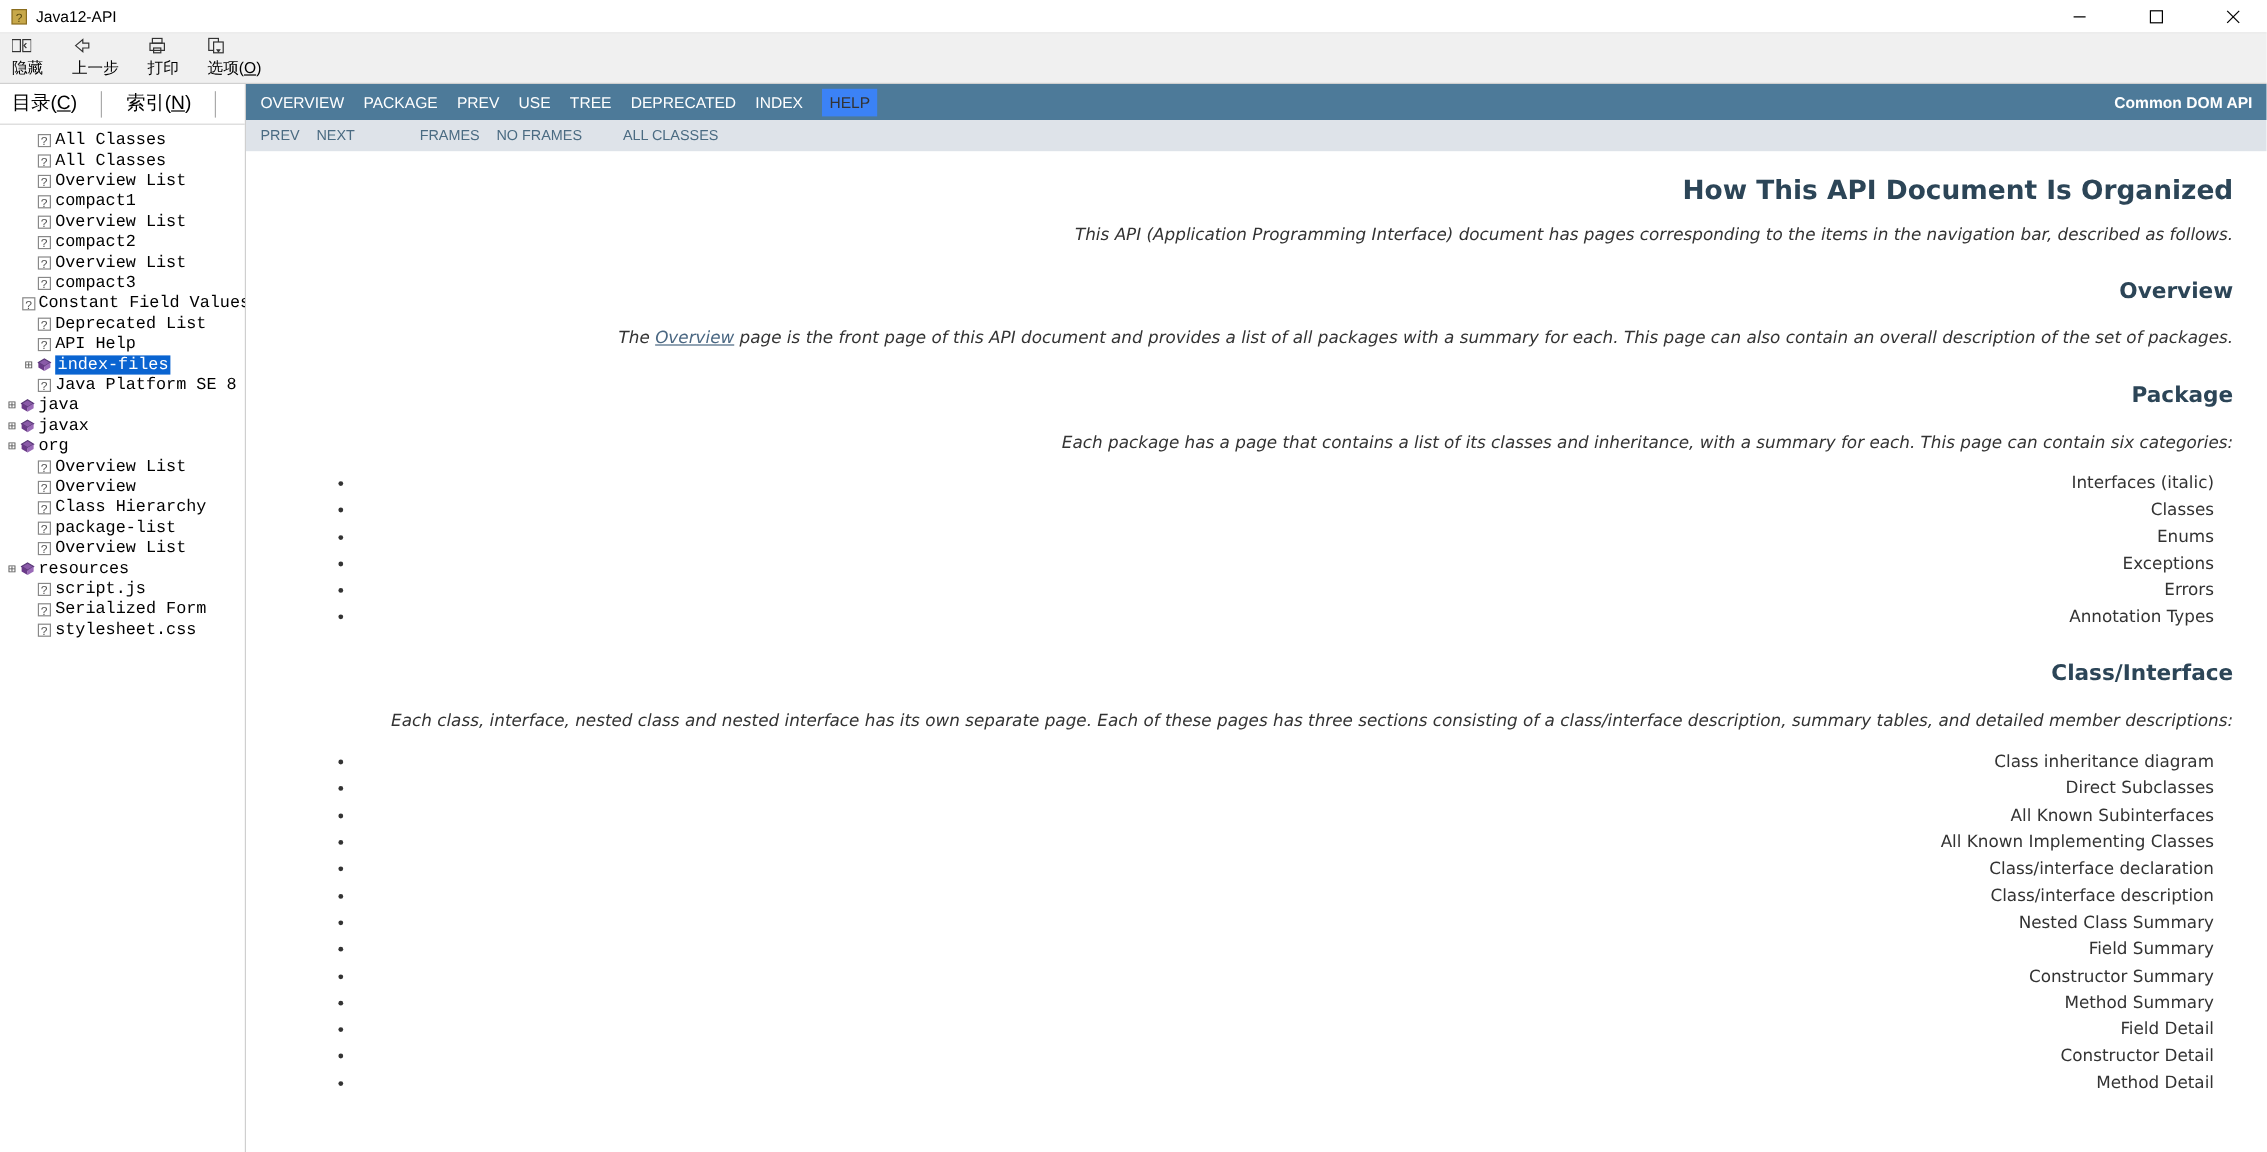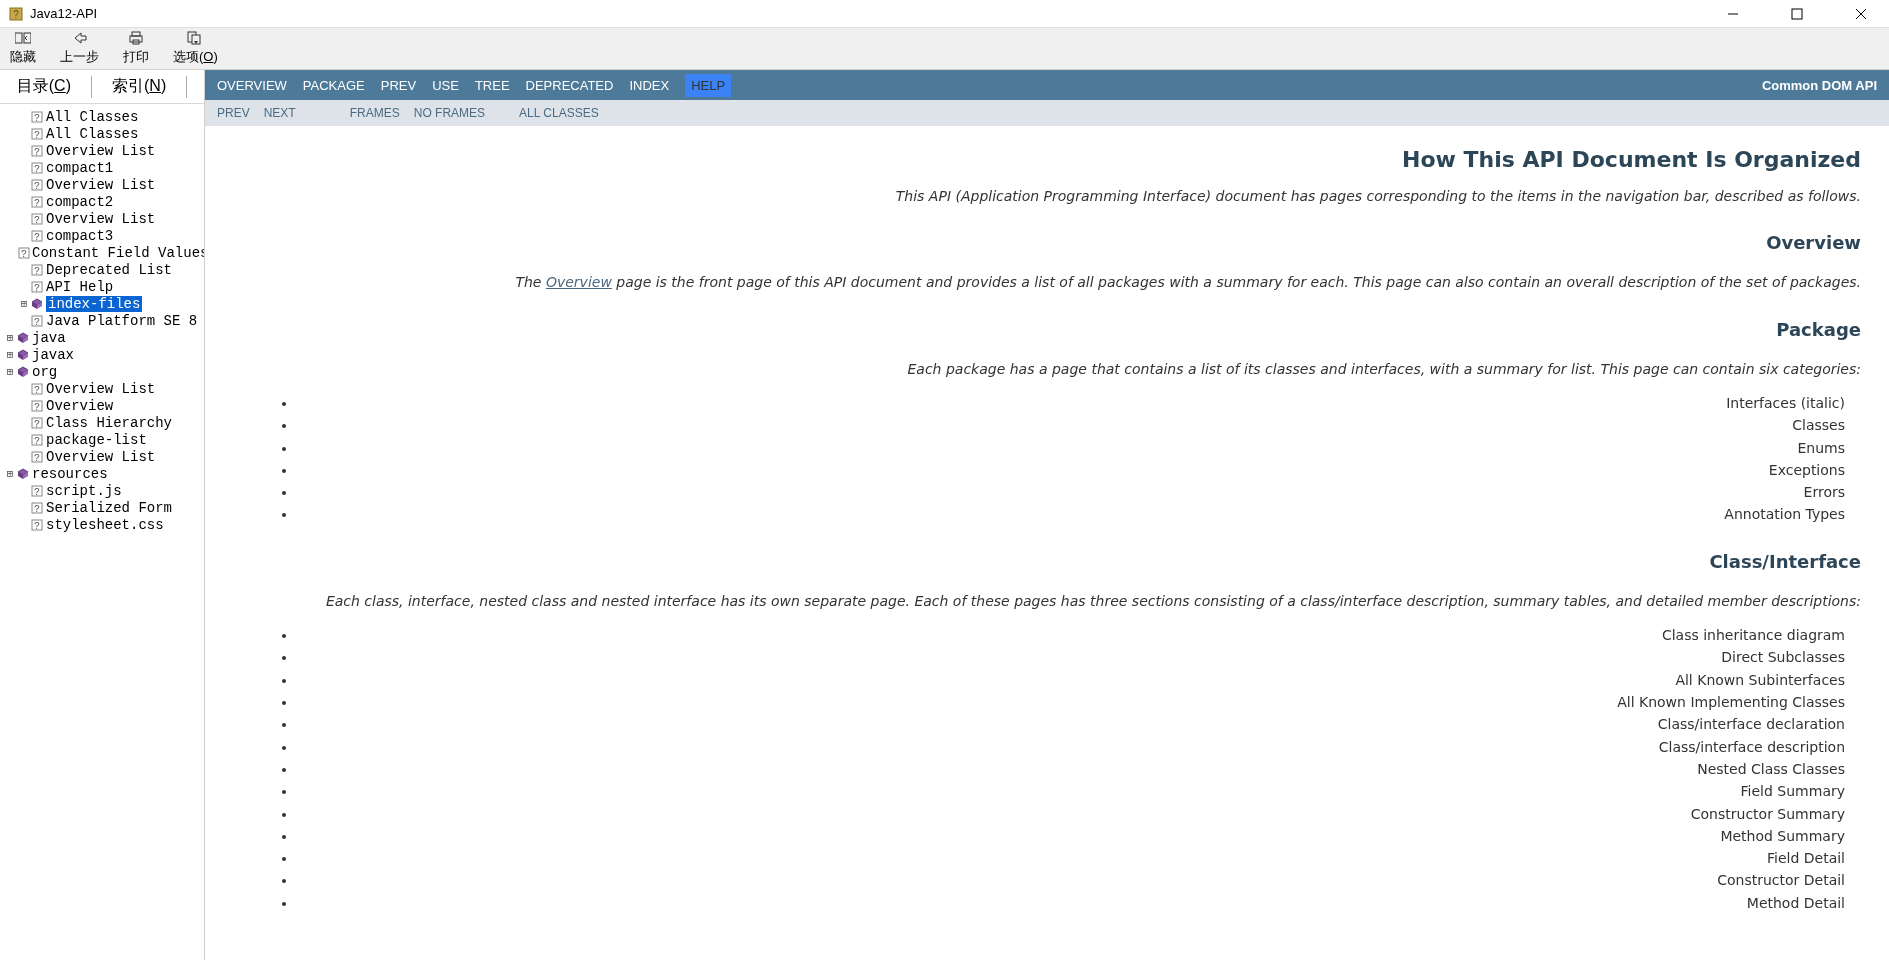--- a/index.html
+++ b/index.html
@@ -4,25 +4,25 @@
 <style>
   * { box-sizing: border-box; margin: 0; padding: 0; }
   body { font-family: "Segoe UI", Tahoma, sans-serif; font-size: 13px; overflow: hidden; background: #fff; }
   .window { width: 1889px; height: 960px; display: flex; flex-direction: column; }
   .titlebar { height: 28px; background: #fff; display: flex; align-items: center; padding: 0 8px; border-bottom: 1px solid #e0e0e0;}
   .titlebar-icon { width: 16px; height: 16px; margin-right: 6px; }
   .titlebar-title { font-size: 13px; flex: 1; }
   .win-controls { display: flex; gap: 24px; align-items: center; }
   .win-btn { width: 40px; height: 24px; display: flex; align-items: center; justify-content: center; font-size: 13px; cursor: default;}
   .toolbar { height: 42px; background: #f0f0f0; border-bottom: 1px solid #d0d0d0; display: flex; align-items: center; padding: 0 10px; gap: 24px;}
-  .toolbar-item { display: flex; flex-direction: column; align-items: center; font-size: 13px; gap:1px; cursor: default;}
+  .toolbar-item { display: flex; flex-direction: column; align-items: flex-start; font-size: 13px; gap:1px; cursor: default;}
   .toolbar-item .ticon { font-size: 14px; line-height: 1;}
   .main-area { flex: 1; display: flex; min-height: 0;}
   .sidebar { width: 205px; border-right: 1px solid #cfcfcf; display: flex; flex-direction: column; }
-  .side-tabs { display: flex; align-items: center; padding: 4px 6px; border-bottom: 1px solid #d8d8d8; gap:12px; font-size:16px;justify-content:center;}
+  .side-tabs { display: flex; align-items: center; padding: 4px 6px; border-bottom: 1px solid #d8d8d8; gap:12px; font-size:16px;}
   .side-tab { padding: 2px 4px; cursor: default;}
   .side-tab.inactive { color: #000; }
   .side-sep { border-left: 1px solid #aaa; height: 22px; margin: 0 4px;}
   .tree { flex:1; overflow:auto; padding: 4px 0 4px 4px; font-family: "Consolas","Courier New",monospace; font-size: 14px;}
   .tree-row { display:flex; align-items:center; height:17px; white-space: nowrap; cursor:default;}
   .expander { width:12px; display:inline-flex; justify-content:center; color:#555; font-size:11px;}
   .node-icon { width:14px; height:14px; margin-right:2px; display:inline-flex; align-items:center; justify-content:center; font-size:12px;}
   .qicon { color:#5a5a5a; }
   .picon { color:#7a3aa5; }
   .tree-label {}
@@ -408,40 +408,40 @@
       <div class="doc-body">
         <h1>How This API Document Is Organized</h1>
         <p>This API (Application Programming Interface) document has pages corresponding to the items in the navigation bar, described as follows.</p>
 
         <h2>Overview</h2>
         <p>
           <span>The </span><a class="link" href="#">Overview</a><span> page is the front page of this API document and provides a list of all packages with a summary for each. This page can also contain an overall description of the set of packages.</span>
         </p>
 
         <h2>Package</h2>
-        <p>Each package has a page that contains a list of its classes and interfaces, with a summary for list. This page can contain six categories:</p>
+        <p>Each package has a page that contains a list of its classes and inheritance, with a summary for each. This page can contain six categories:</p>
         <ul id="pkg-list">
             <li>Interfaces (italic)</li>
             <li>Classes</li>
             <li>Enums</li>
             <li>Exceptions</li>
             <li>Errors</li>
             <li>Annotation Types</li>
           </ul>
 
         <h2>Class/Interface</h2>
         <p>Each class, interface, nested class and nested interface has its own separate page. Each of these pages has three sections consisting of a class/interface description, summary tables, and detailed member descriptions:</p>
         <ul id="cls-list">
             <li>Class inheritance diagram</li>
             <li>Direct Subclasses</li>
             <li>All Known Subinterfaces</li>
             <li>All Known Implementing Classes</li>
             <li>Class/interface declaration</li>
             <li>Class/interface description</li>
-            <li>Nested Class Classes</li>
+            <li>Nested Class Summary</li>
             <li>Field Summary</li>
             <li>Constructor Summary</li>
             <li>Method Summary</li>
             <li>Field Detail</li>
             <li>Constructor Detail</li>
             <li>Method Detail</li>
           </ul>
       </div>
     </div>
   </div>

